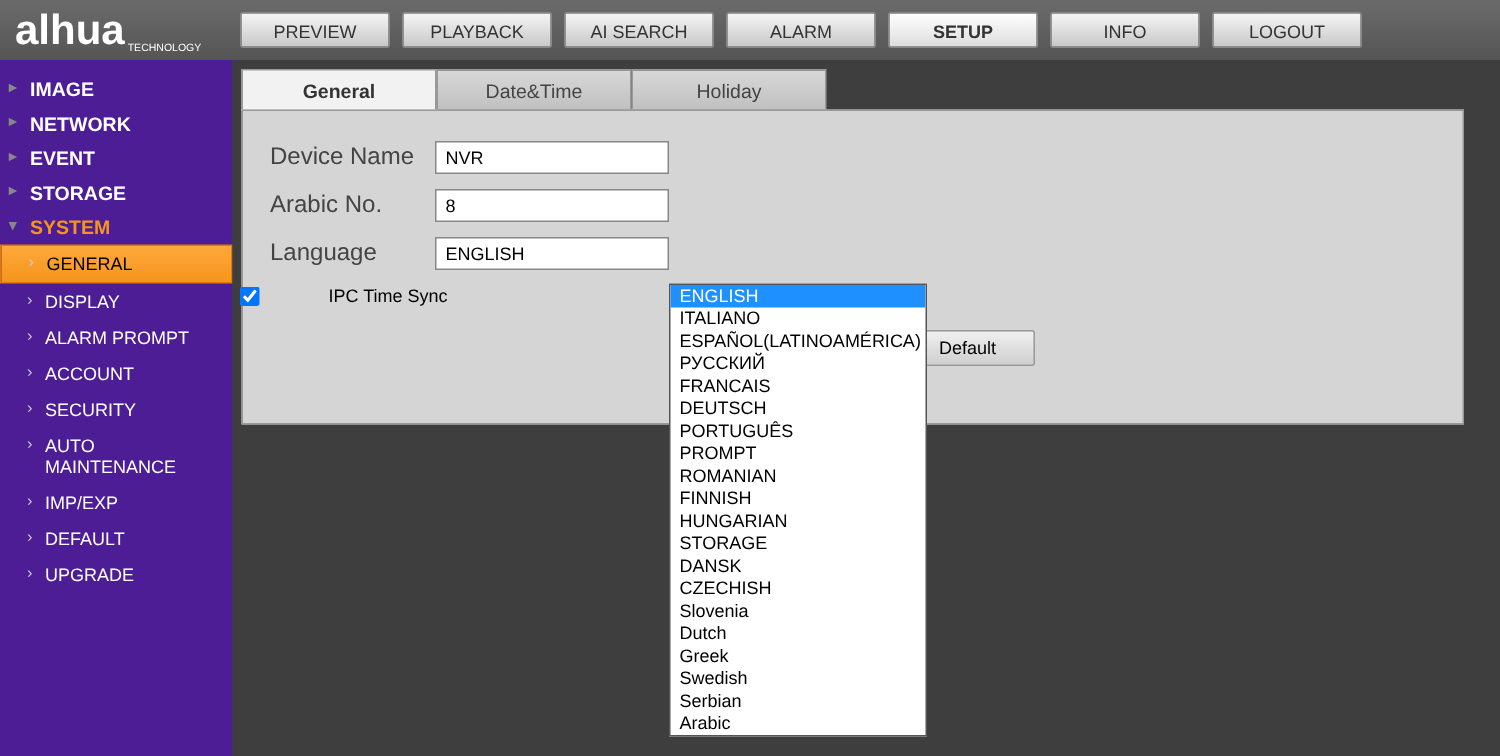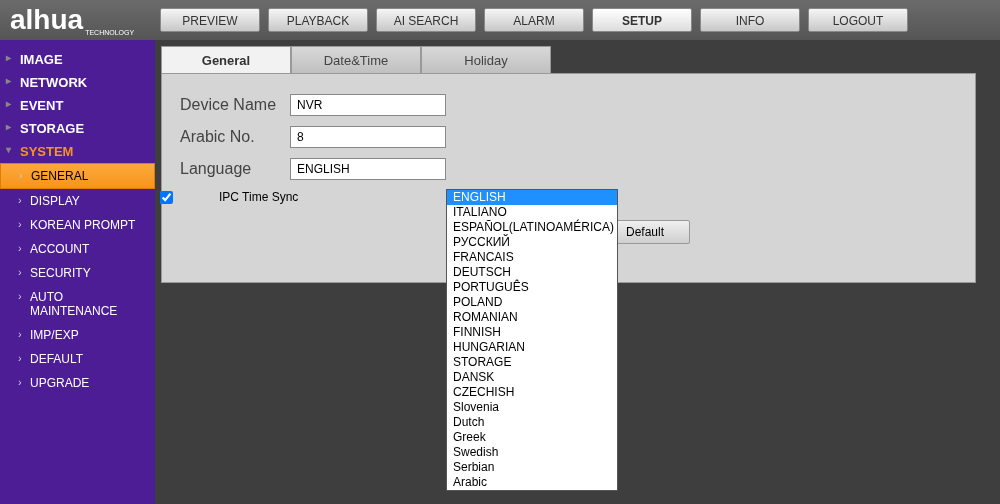--- a/index.html
+++ b/index.html
@@ -74,21 +74,21 @@
 
 <div class="main">
   <div class="sidebar">
     <div class="side-cat">IMAGE</div>
     <div class="side-cat">NETWORK</div>
     <div class="side-cat">EVENT</div>
     <div class="side-cat">STORAGE</div>
     <div class="side-cat open">SYSTEM</div>
     <div class="side-sub active">GENERAL</div>
     <div class="side-sub">DISPLAY</div>
-    <div class="side-sub">KOREAN PROMPT</div>
+    <div class="side-sub">ALARM PROMPT</div>
     <div class="side-sub">ACCOUNT</div>
     <div class="side-sub">SECURITY</div>
     <div class="side-sub">AUTO MAINTENANCE</div>
     <div class="side-sub">IMP/EXP</div>
     <div class="side-sub">DEFAULT</div>
     <div class="side-sub">UPGRADE</div>
   </div>
 
   <div class="content">
     <div class="tabs">
@@ -121,21 +121,21 @@
     </div>
 
     <div class="dropdown" id="lang-dd">
         <div class="dd-item sel">ENGLISH</div>
         <div class="dd-item">ITALIANO</div>
         <div class="dd-item">ESPAÑOL(LATINOAMÉRICA)</div>
         <div class="dd-item">РУССКИЙ</div>
         <div class="dd-item">FRANCAIS</div>
         <div class="dd-item">DEUTSCH</div>
         <div class="dd-item">PORTUGUÊS</div>
-        <div class="dd-item">POLAND</div>
+        <div class="dd-item">PROMPT</div>
         <div class="dd-item">ROMANIAN</div>
         <div class="dd-item">FINNISH</div>
         <div class="dd-item">HUNGARIAN</div>
         <div class="dd-item">STORAGE</div>
         <div class="dd-item">DANSK</div>
         <div class="dd-item">CZECHISH</div>
         <div class="dd-item">Slovenia</div>
         <div class="dd-item">Dutch</div>
         <div class="dd-item">Greek</div>
         <div class="dd-item">Swedish</div>

